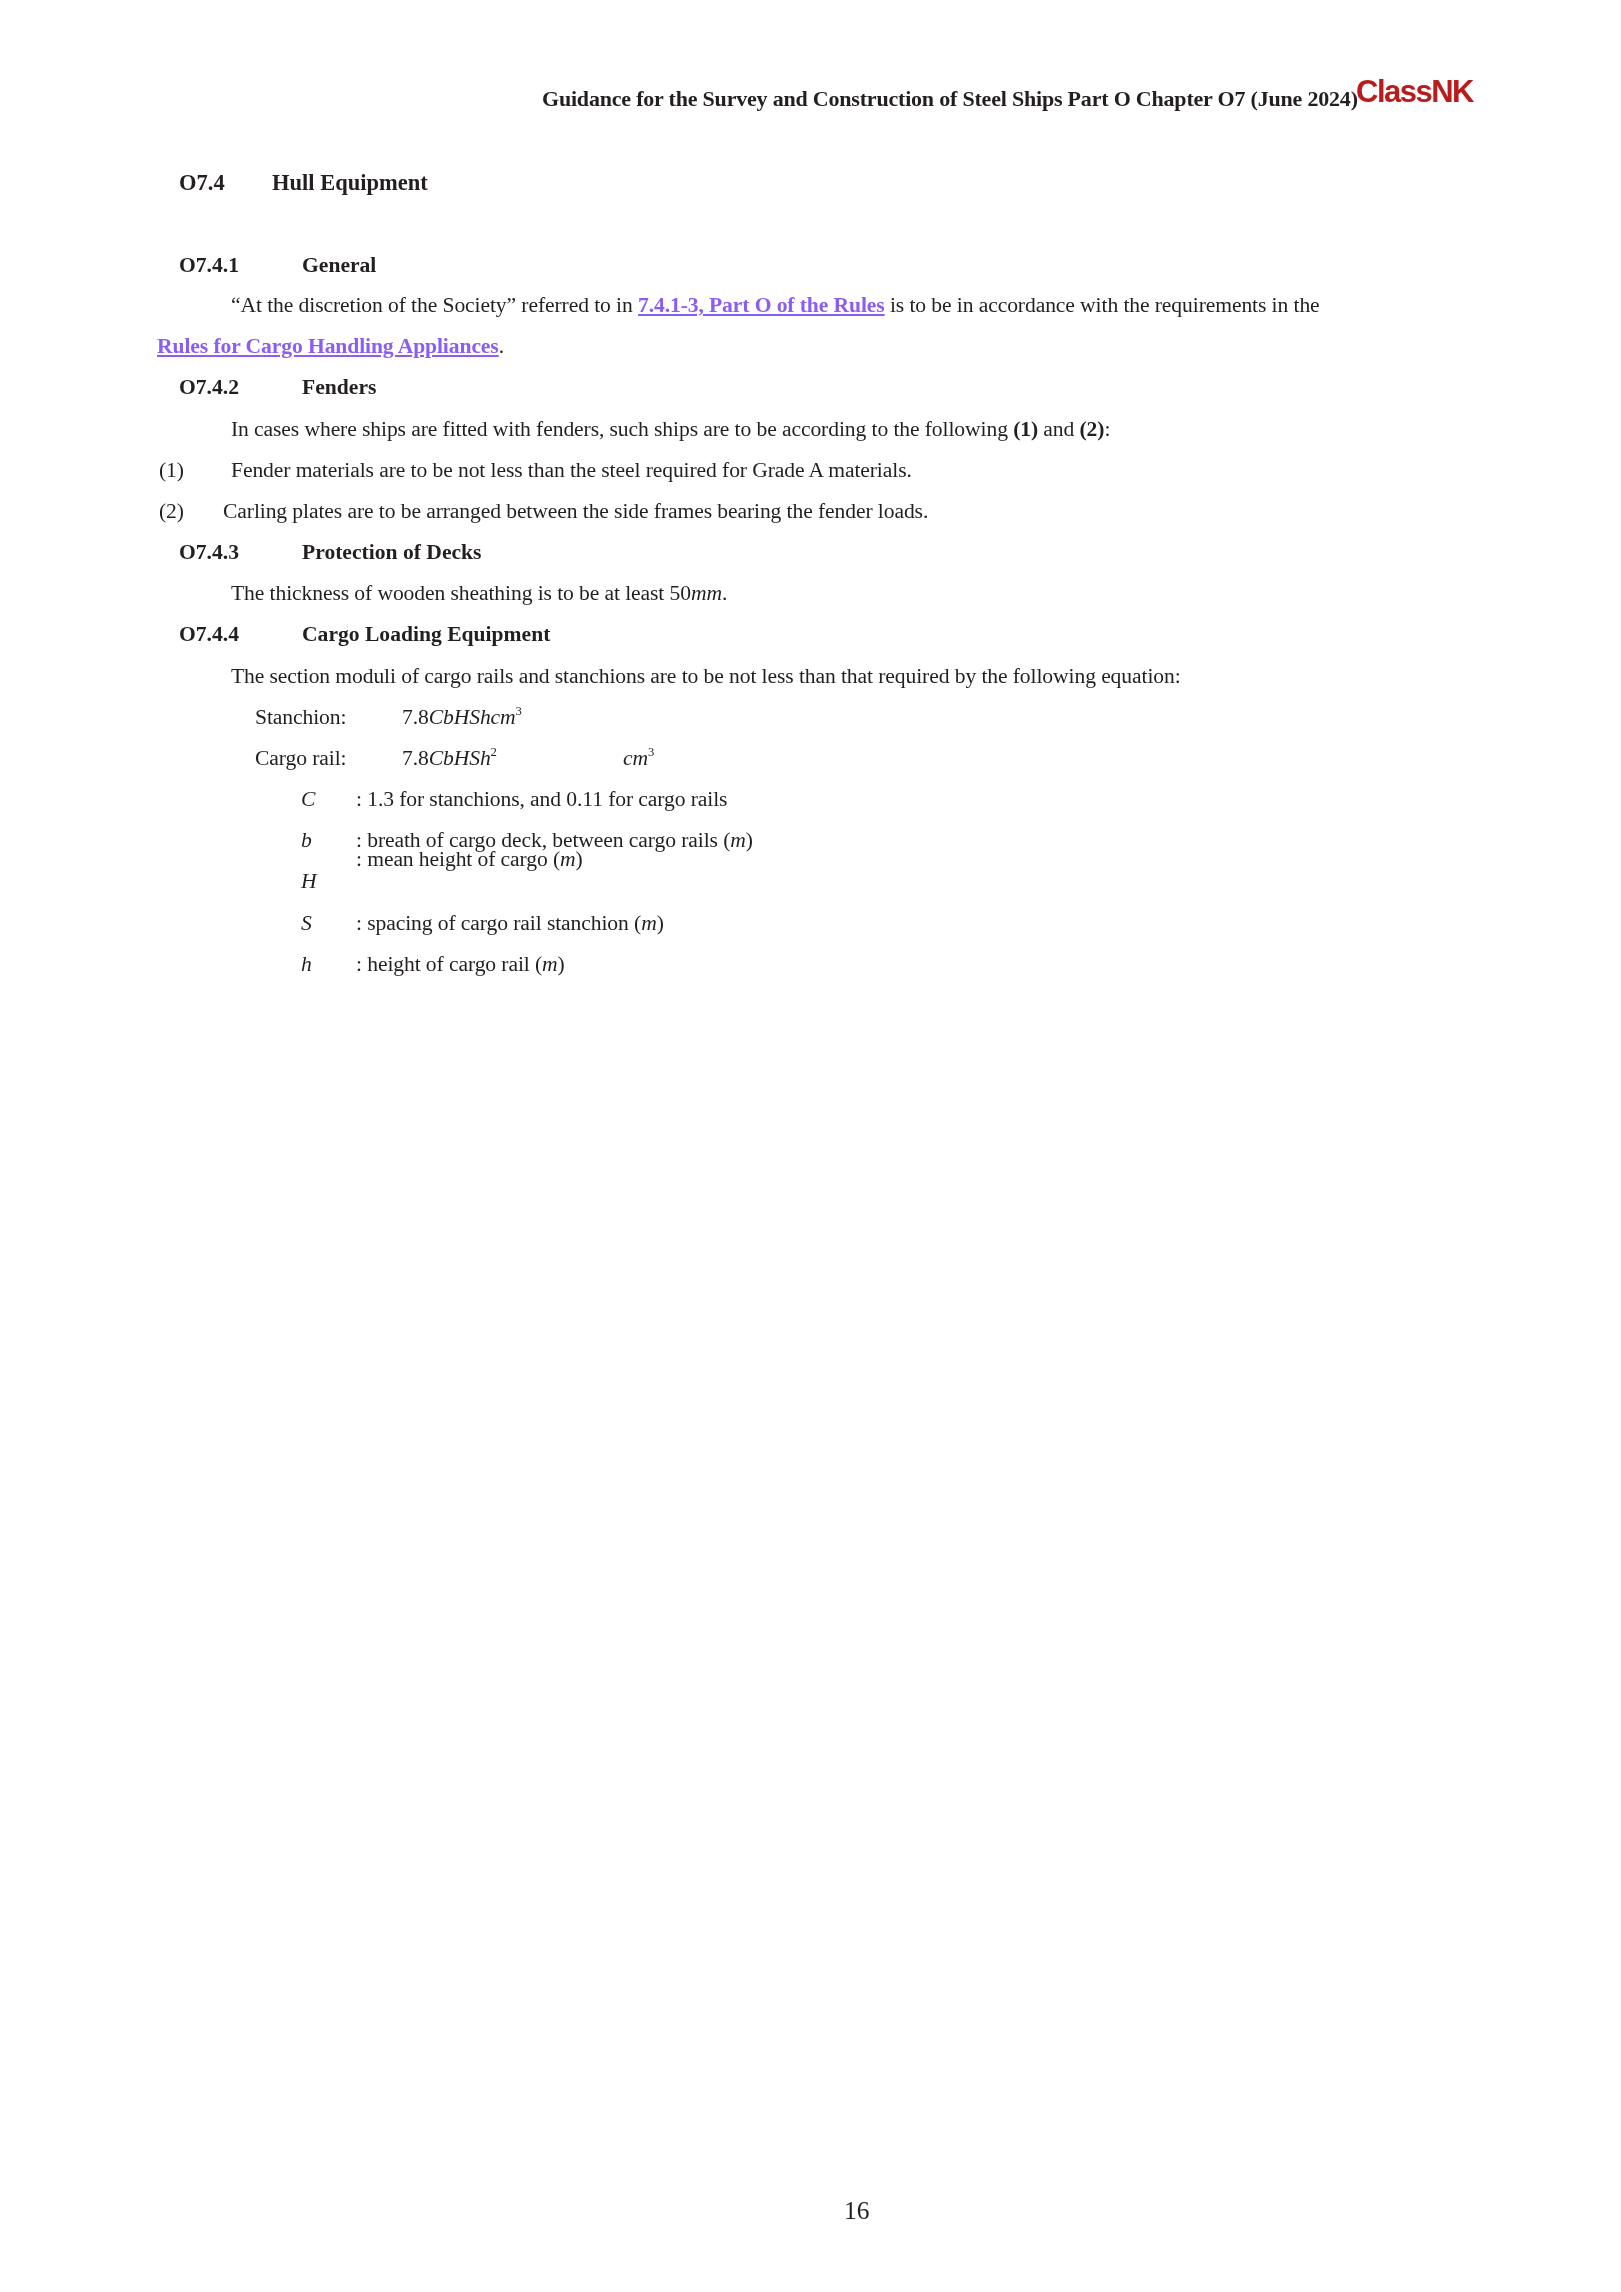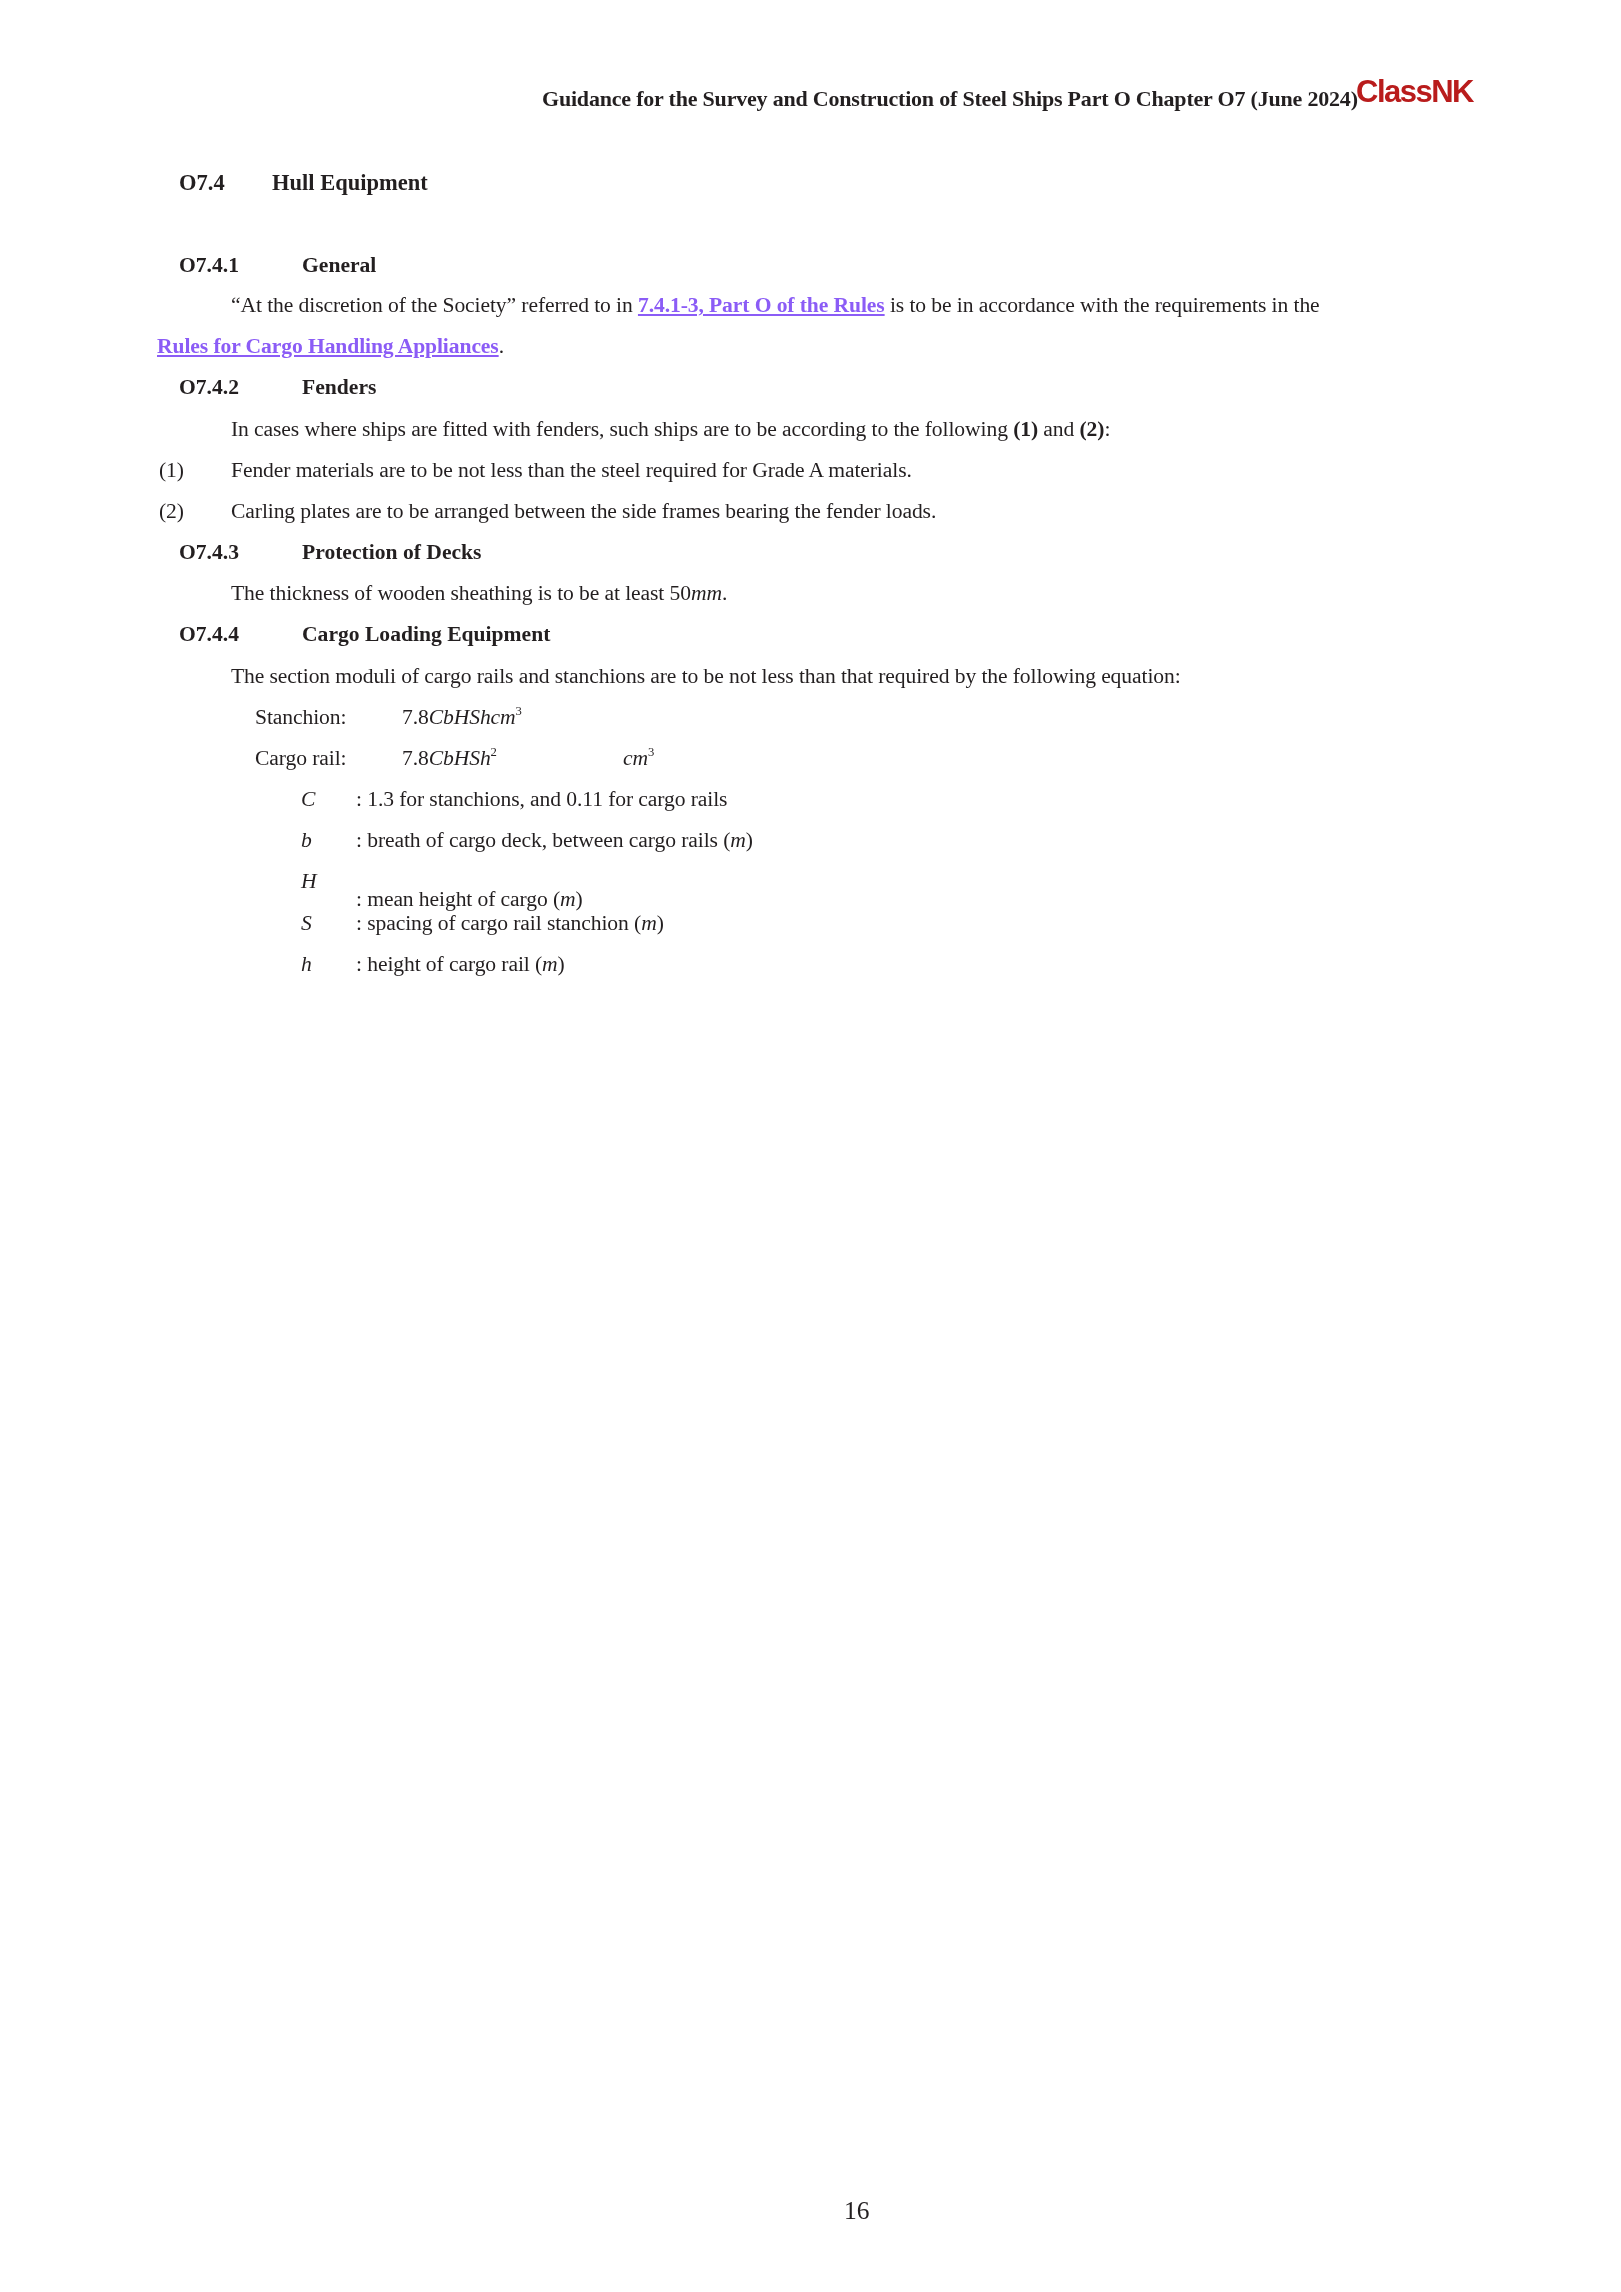--- a/index.html
+++ b/index.html
@@ -39,21 +39,21 @@
 </div>
 
 <div class="abs h3" style="left:179px; top:375px;">O7.4.2</div>
 <div class="abs h3" style="left:302px; top:375px;">Fenders</div>
 <div class="abs p" style="left:231px; top:417px;">
   <span>In cases where ships are fitted with fenders, such ships are to be according to the following </span><span class="b">(1)</span><span> and </span><span class="b">(2)</span><span>:</span>
 </div>
 <div class="abs p" style="left:159px; top:458px;">(1)</div>
 <div class="abs p" style="left:231px; top:458px;">Fender materials are to be not less than the steel required for Grade A materials.</div>
 <div class="abs p" style="left:159px; top:499px;">(2)</div>
-<div class="abs p" style="left:231px; top:499px;">Carling plates are to be arranged between the side frames bearing the fender loads.</div>
+<div class="abs p" style="left:223px; top:499px;">Carling plates are to be arranged between the side frames bearing the fender loads.</div>
 
 <div class="abs h3" style="left:179px; top:540px;">O7.4.3</div>
 <div class="abs h3" style="left:302px; top:540px;">Protection of Decks</div>
 <div class="abs p" style="left:231px; top:581px;font-family:Liberation Serif, serif;">
   <span>The thickness of wooden sheathing is to be at least 50</span><i>mm</i><span>.</span>
 </div>
 
 <div class="abs h3" style="left:179px; top:622px;">O7.4.4</div>
 <div class="abs h3" style="left:302px; top:622px;">Cargo Loading Equipment</div>
 <div class="abs p" style="left:231px; top:664px;">The section moduli of cargo rails and stanchions are to be not less than that required by the following equation:</div>
@@ -70,21 +70,21 @@
   <i>cm</i><sup>3</sup>
 </div>
 
 <div class="abs p it" style="left:301px; top:787px;">C</div>
 <div class="abs p" style="left:356px; top:787px;"><span>: 1.3 for stanchions, and 0.11 for cargo rails</span></div>
 
 <div class="abs p it" style="left:301px; top:828px;">b</div>
 <div class="abs p" style="left:356px; top:828px;"><span>: breath of cargo deck, between cargo rails (</span><i>m</i>)</div>
 
 <div class="abs p it" style="left:301px; top:869px;">H</div>
-<div class="abs p" style="left:356px; top:887px;"><span>: mean height of cargo (</span><i>m</i>)</div>
+<div class="abs p" style="left:356px; top:847px;"><span>: mean height of cargo (</span><i>m</i>)</div>
 
 <div class="abs p it" style="left:301px; top:911px;">S</div>
 <div class="abs p" style="left:356px; top:911px;"><span>: spacing of cargo rail stanchion (</span><i>m</i>)</div>
 
 <div class="abs p it" style="left:301px; top:952px;">h</div>
 <div class="abs p" style="left:356px; top:952px;"><span>: height of cargo rail (</span><i>m</i>)</div>
 
 <div class="abs pagenum" style="left:799px; top:2196px;">16</div>
 
 

